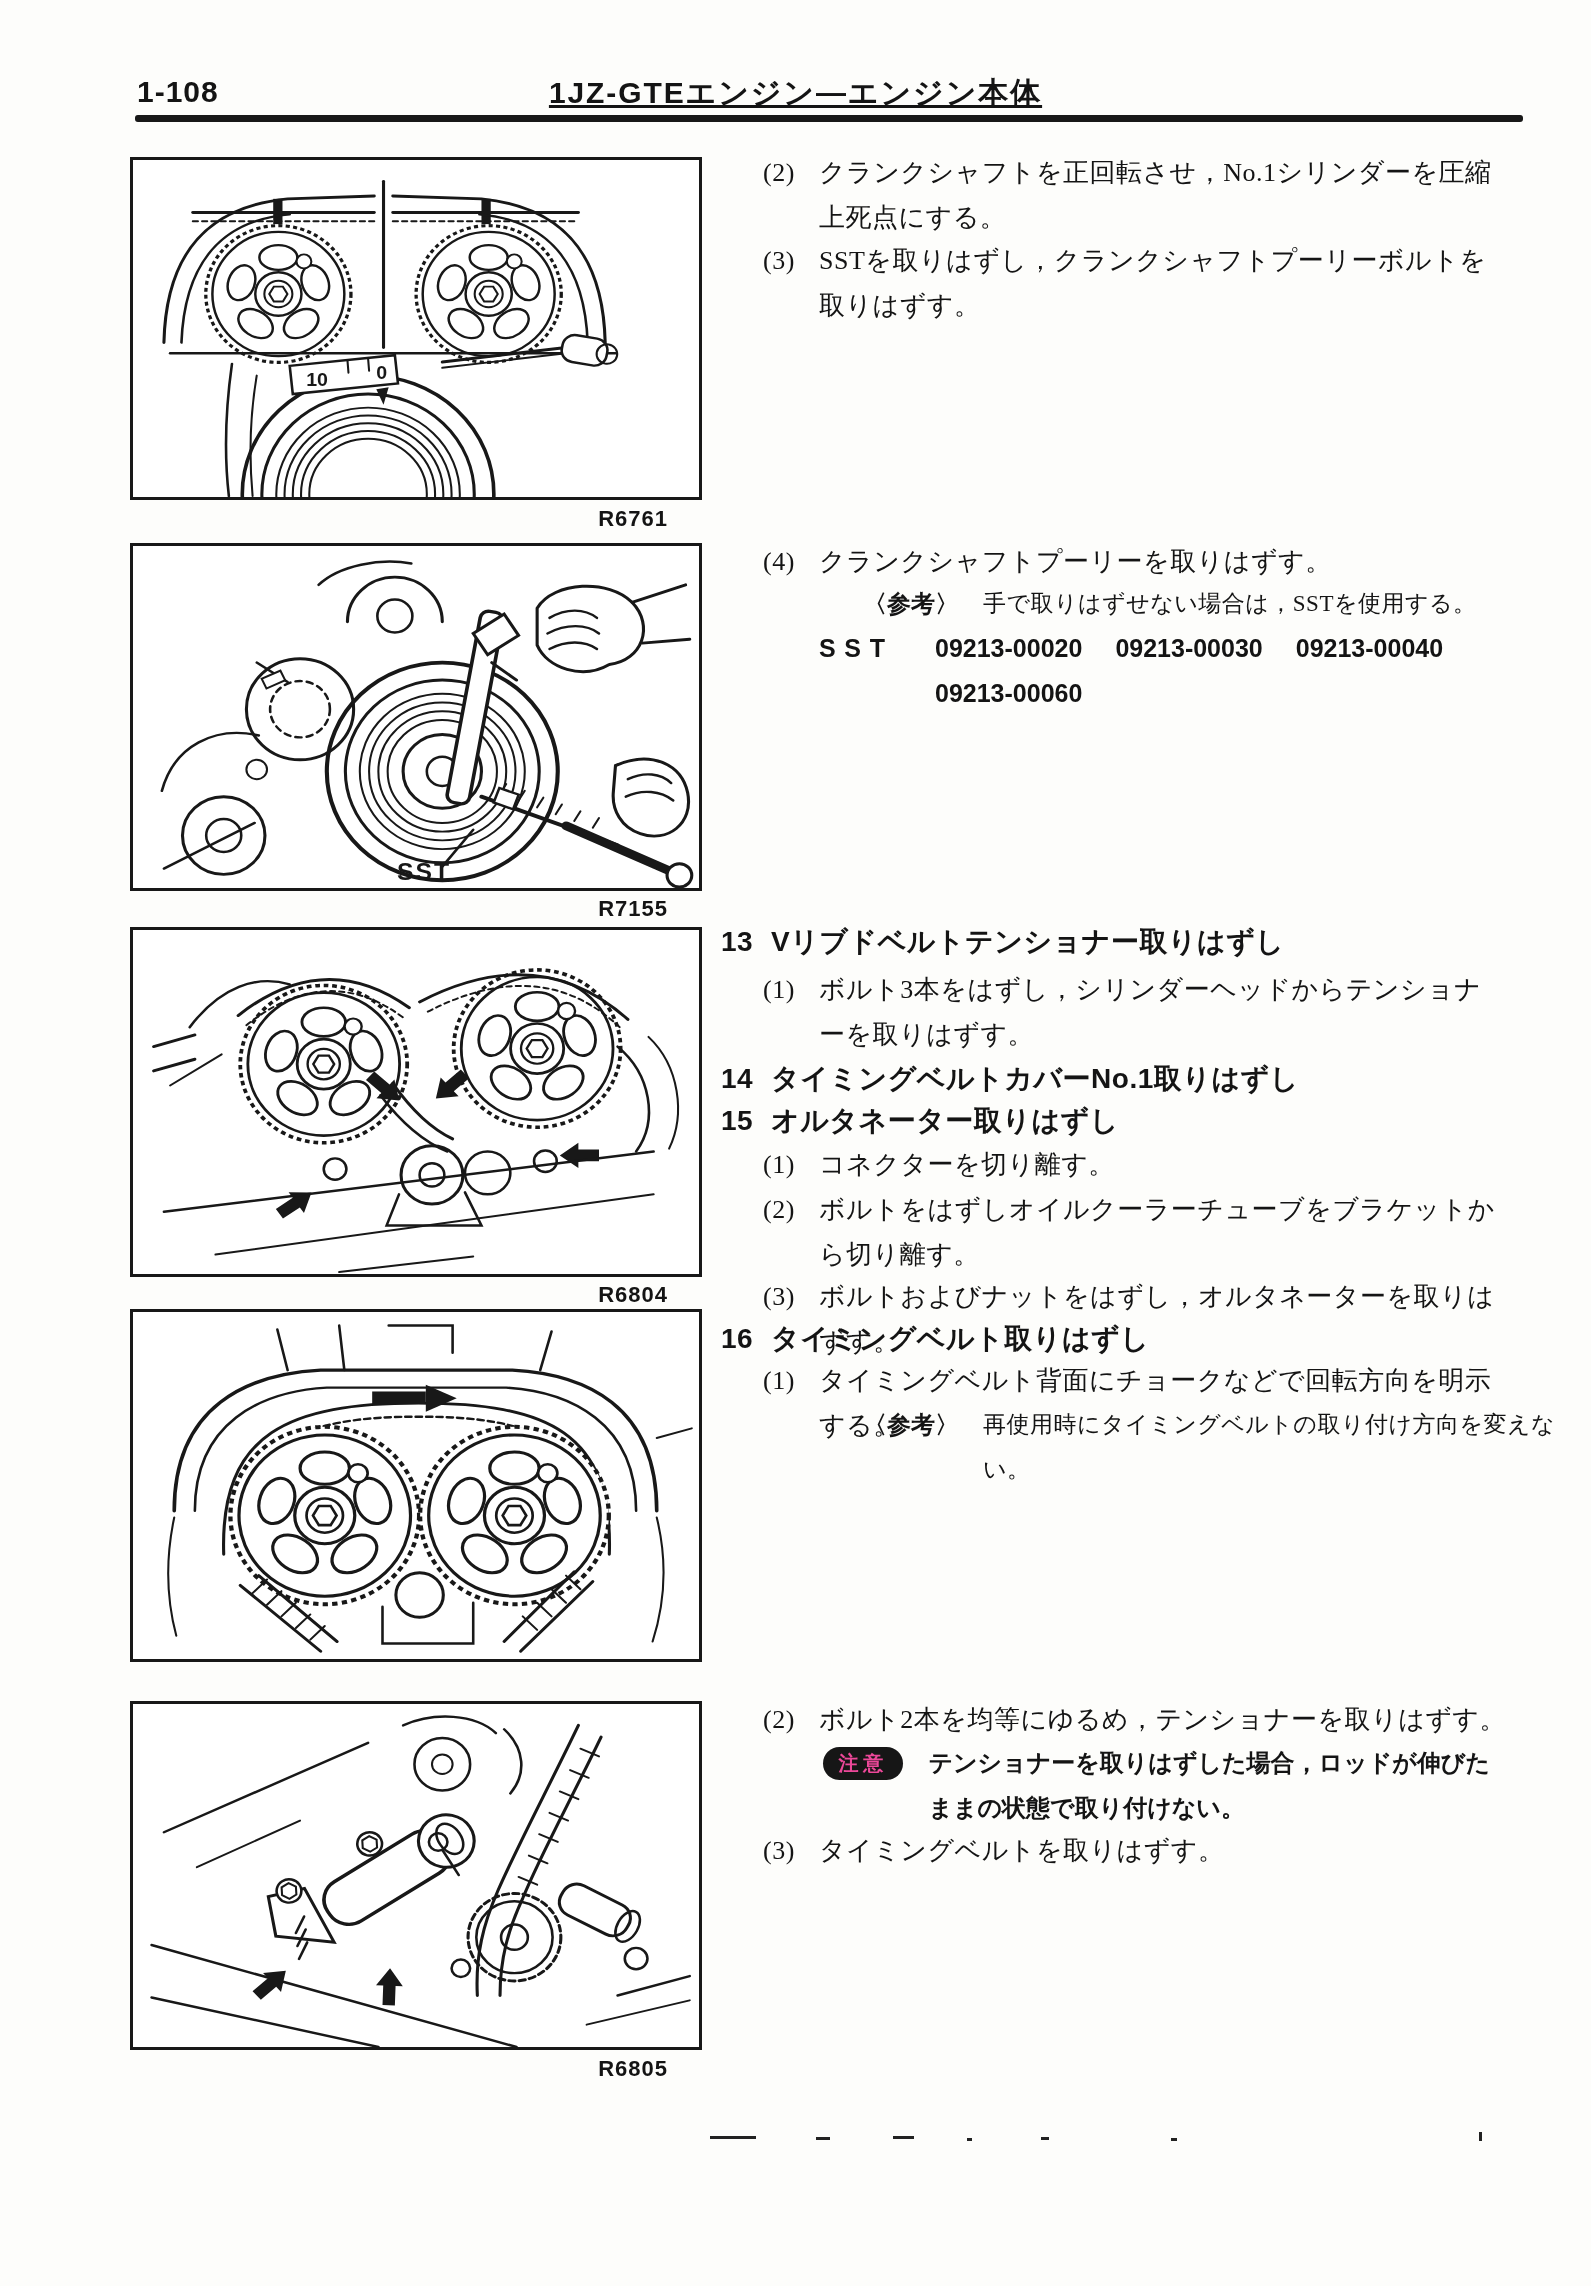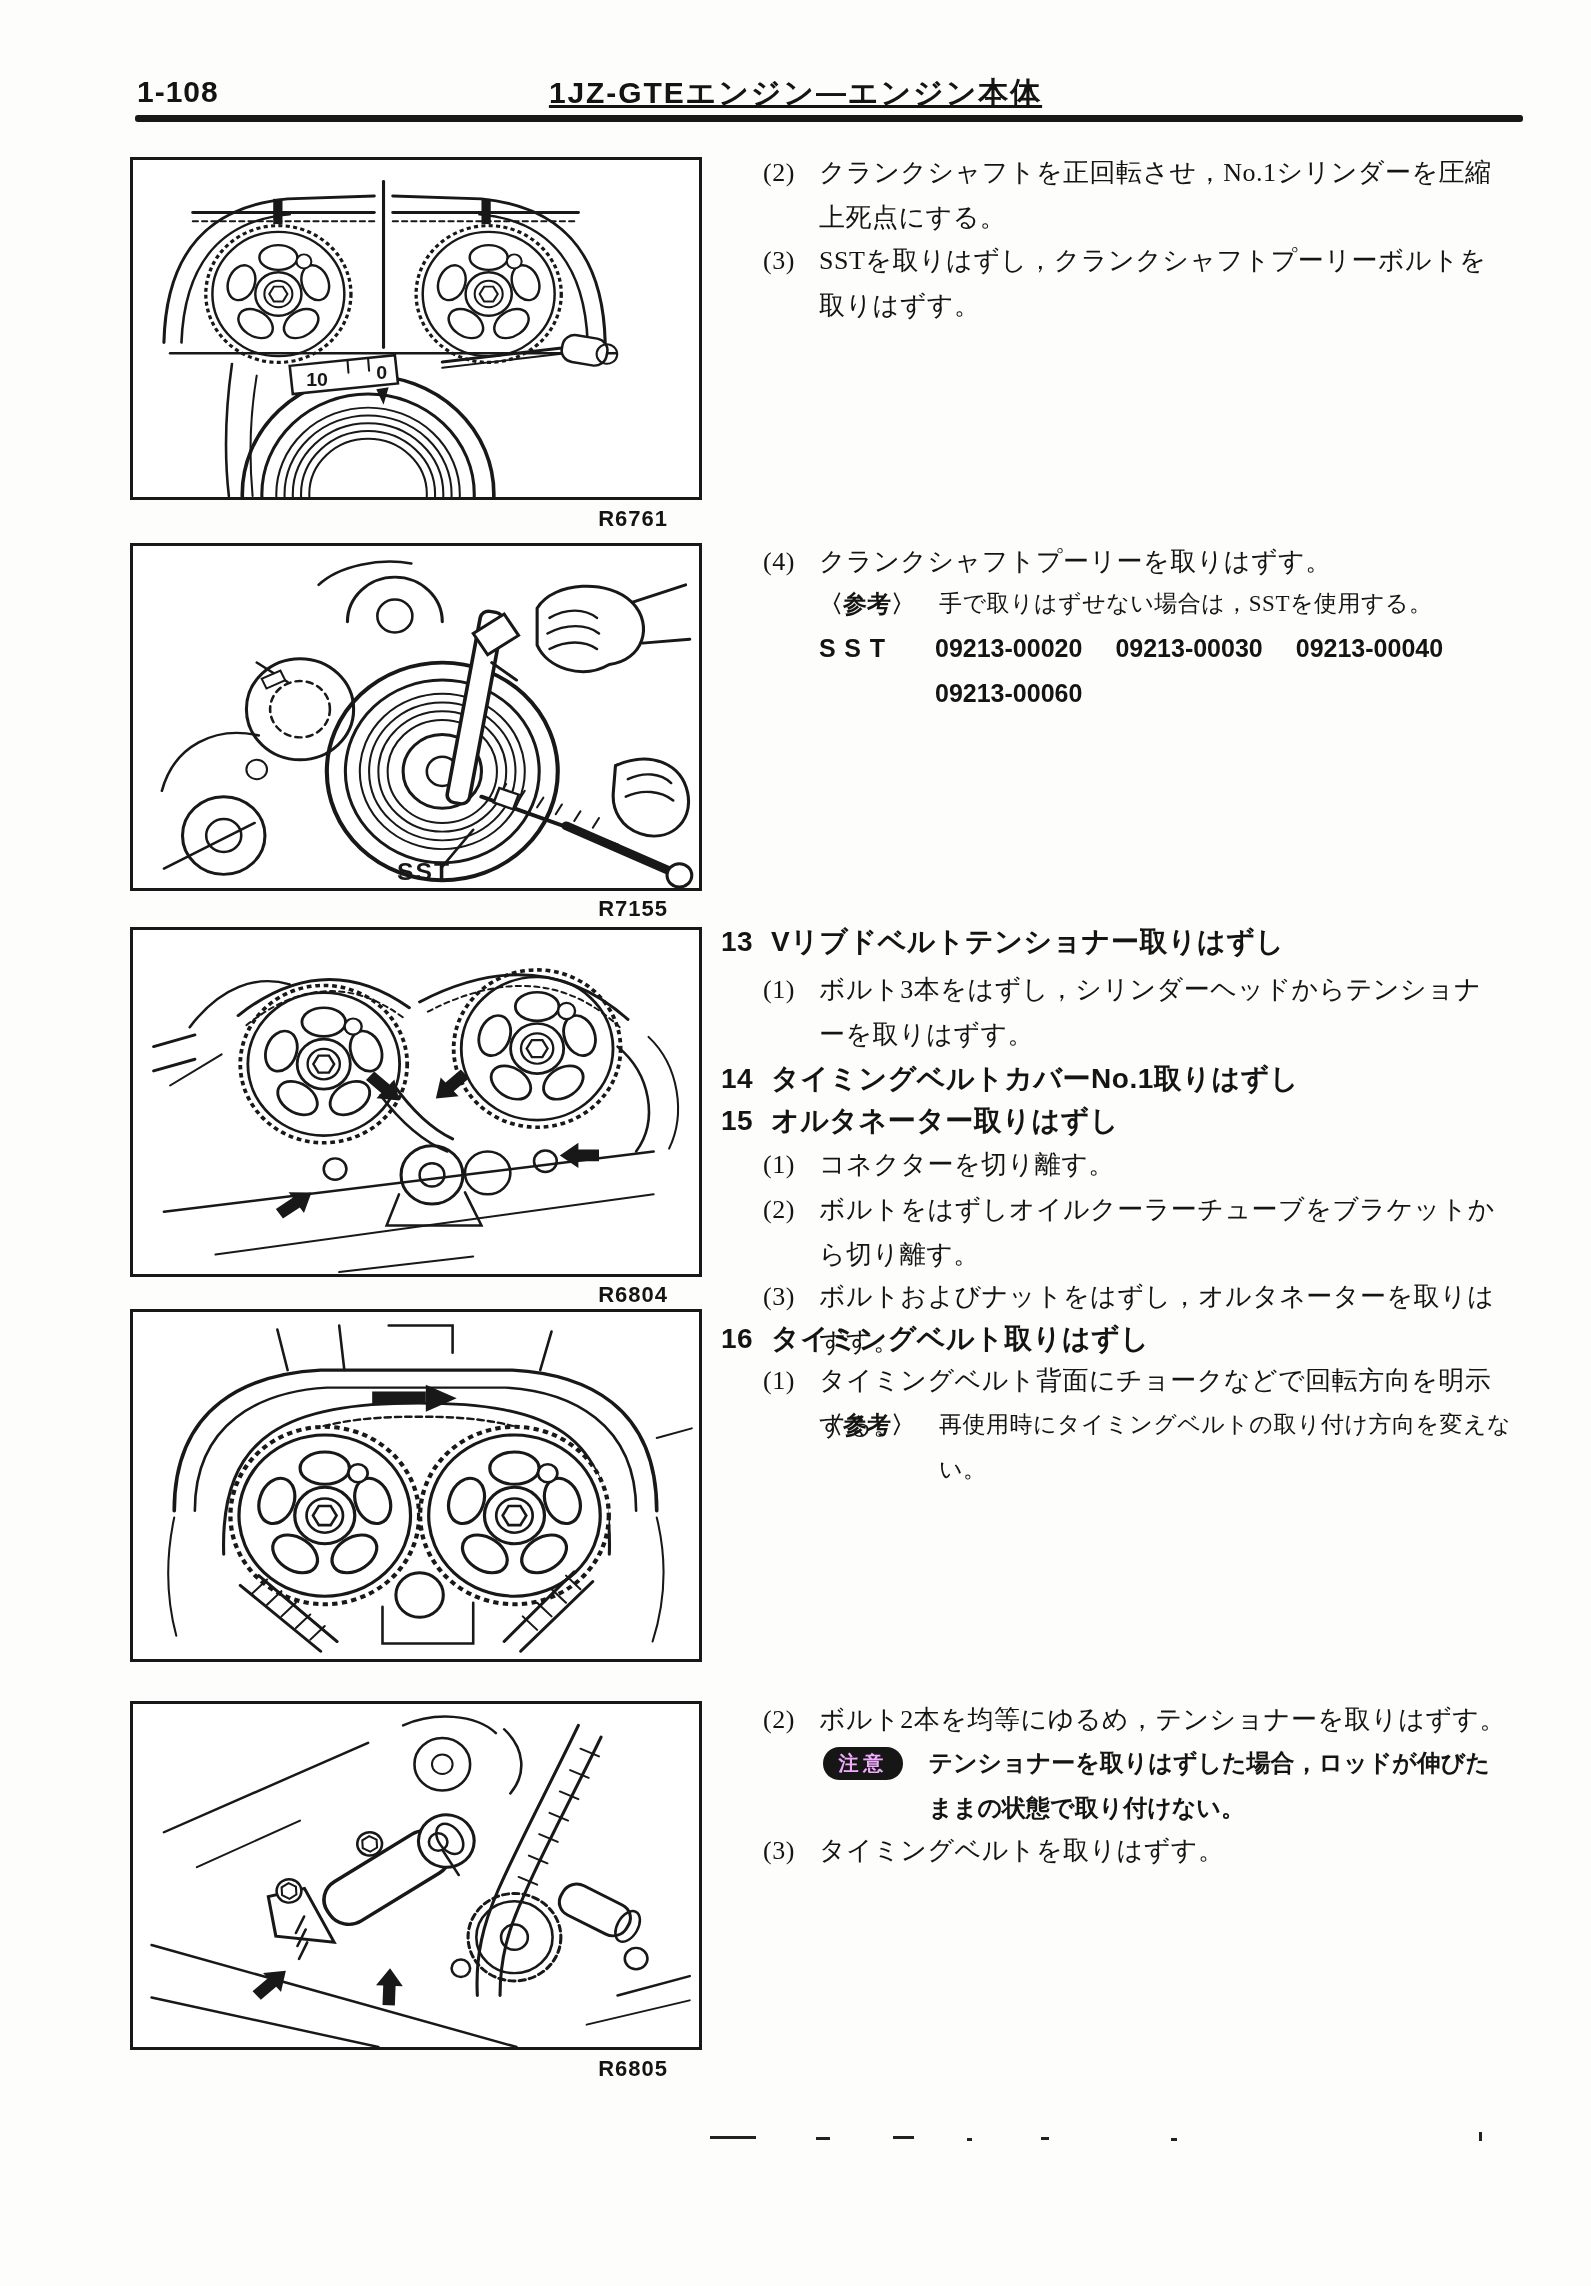--- a/index.html
+++ b/index.html
@@ -43,37 +43,37 @@
     font-size:26px; line-height:45px; letter-spacing:0.5px;
   }
   .step .num { flex:0 0 56px; }
   .step .txt { width:687px; }
   .heading {
     position:absolute; left:721px; width:801px; display:flex;
     font:700 28px/45px "Liberation Sans",sans-serif; letter-spacing:0.5px;
   }
   .heading .num { flex:0 0 50px; }
   .ref {
-    position:absolute; left:819px; width:705px; display:flex;
+    position:absolute; left:863px; width:705px; display:flex;
     font-size:23px; line-height:45px;
   }
   .ref .label { flex:0 0 120px; font:700 24px/45px "Liberation Sans",sans-serif; }
   .ref .txt { width:585px; letter-spacing:0.5px; }
   .sst {
     position:absolute; left:819px; display:flex;
     font:700 25px/45px "Liberation Sans",sans-serif;
   }
   .sst .label { flex:0 0 116px; letter-spacing:8.7px; }
   .sst .row1 { display:flex; gap:33px; }
   .note {
     position:absolute; left:823px; display:flex; align-items:flex-start;
     font:700 24px/45px "Liberation Sans",sans-serif;
   }
   .badge {
-    flex:0 0 auto; background:#161616; color:#f0abfc; border-radius:16.4px;
+    flex:0 0 auto; background:#161616; color:#ec4899; border-radius:16.4px;
     padding:0 15.4px; height:33px; line-height:33px; font-size:20px;
     letter-spacing:4.8px; margin:6.8px 25px 0 0;
   }
   .note .txt { width:583px; }
   .artifact { position:absolute; background:#222; }
 </style>
 </head>
 <body>
 
 <div class="page">

